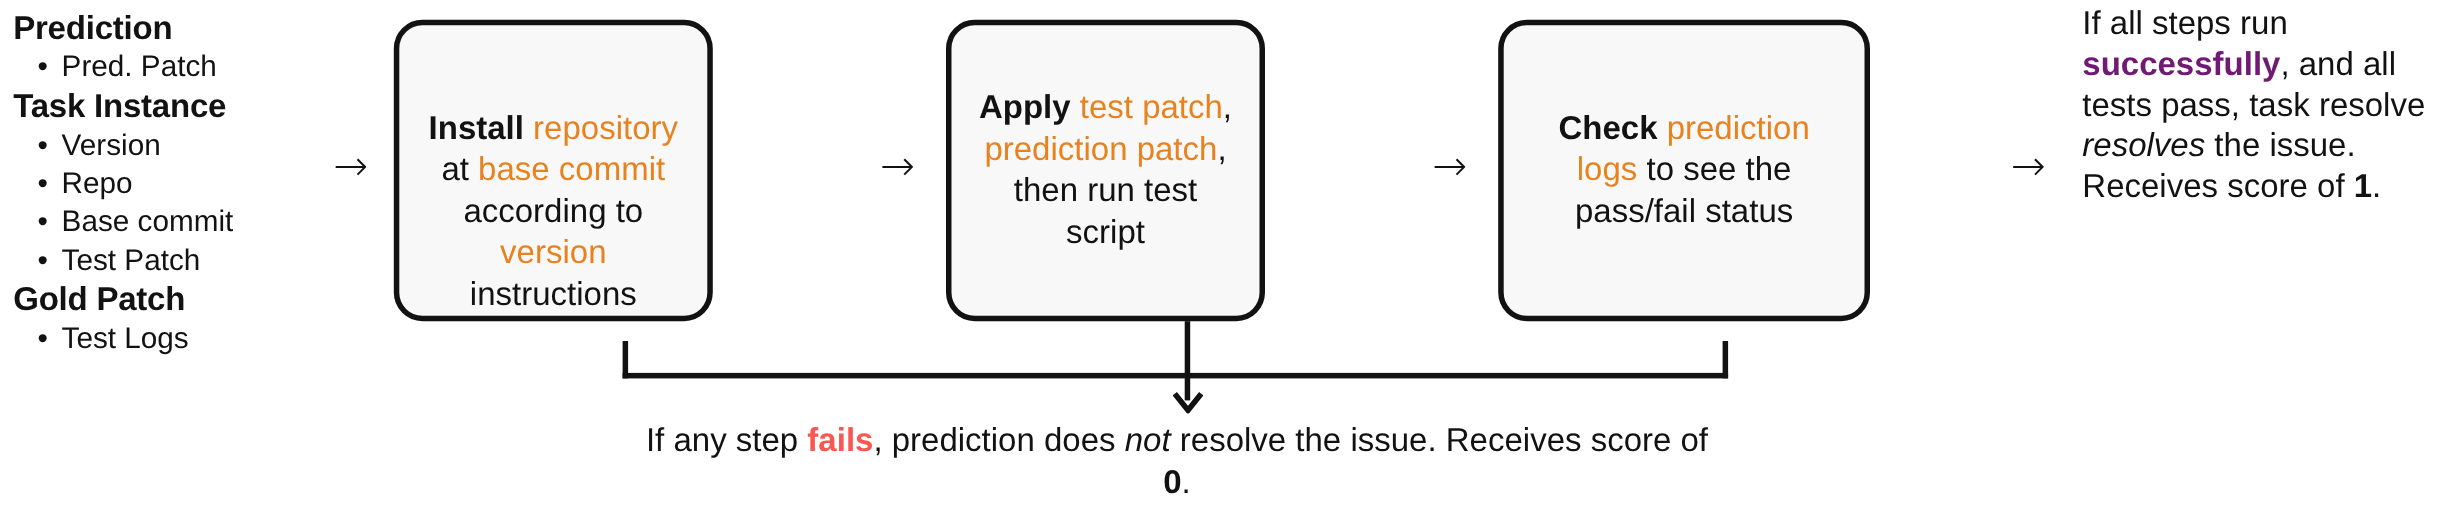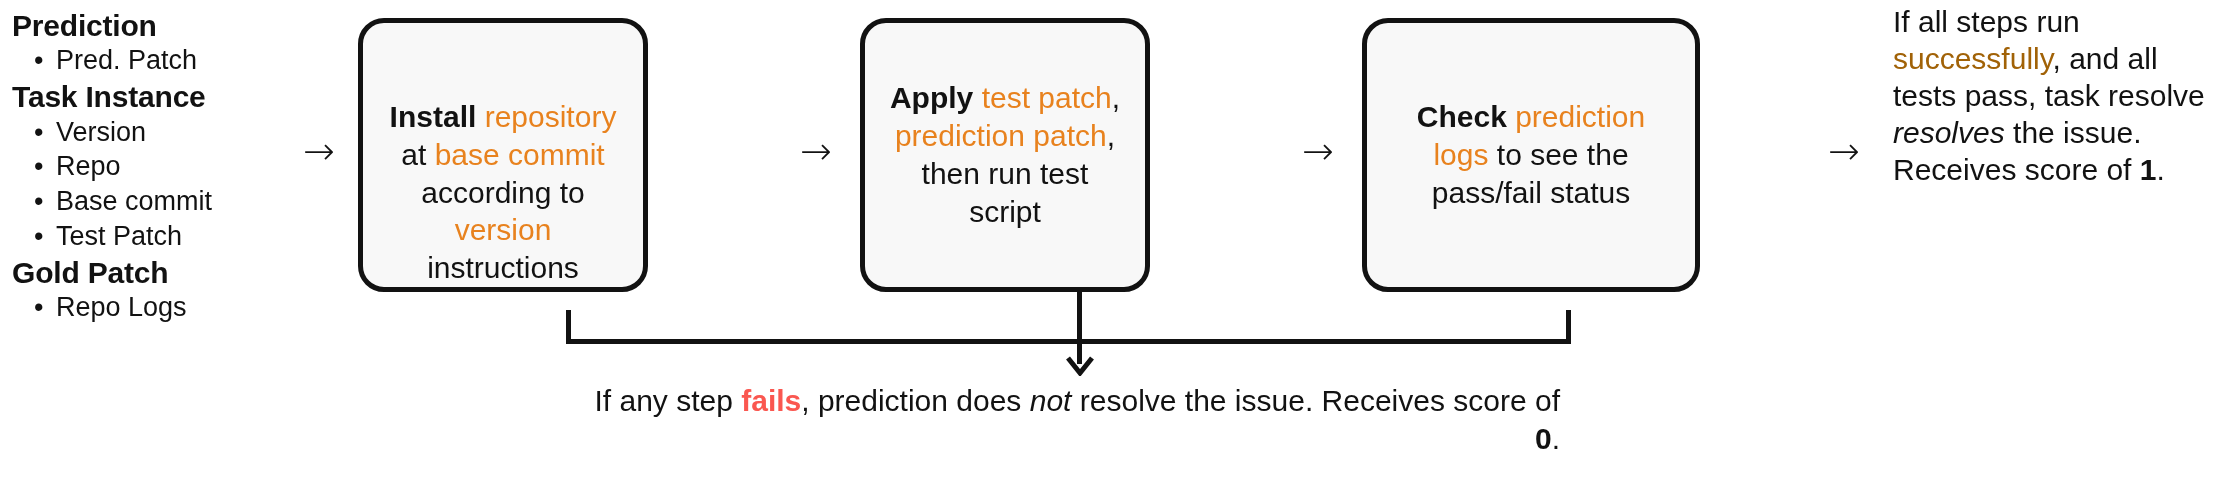--- a/index.html
+++ b/index.html
@@ -78,21 +78,21 @@
     text-align: center;
   }
   .step-text {
     font-size: 30px;
     line-height: 1.26;
     color: #121212;
     padding: 0 14px;
   }
   .step-text b { font-weight: bold; }
   .hl-orange { color: #E8821E; }
-  .hl-green  { color: #a16207; font-weight: normal; }
+  .hl-green  { color: #701a75; font-weight: bold; }
   .hl-red    { color: #FA5750; font-weight: bold; }
 
   
   #outcome-text {
     position: absolute;
     left: 1893px;
     top: 4px;
     width: 330px;
     font-size: 30px;
     line-height: 1.23;
@@ -149,21 +149,21 @@
     top: 60px;
     width: 28px;
     height: 24px;
   }
 
   #fail-caption {
     position: absolute;
     left: 580px;
     top: 382px;
     width: 980px;
-    text-align: right;
+    text-align: center;
     font-size: 30px;
     line-height: 1.28;
     color: #121212;
   }
   #fail-caption i { font-style: italic; }
   #fail-caption b { font-weight: bold; }
 </style>
 </head>
 <body>
 
@@ -191,21 +191,21 @@
       <span>Base commit</span>
     </div>
     <div class="spec-bullet">
       <span class="dot">•</span>
       <span>Test Patch</span>
     </div>
 
     <div class="spec-heading">Gold Patch</div>
     <div class="spec-bullet">
       <span class="dot">•</span>
-      <span>Repo Logs</span>
+      <span>Test Logs</span>
     </div>
   </div>
 
   <div class="arrow-glyph" style="left:303px; top:132px;">→</div>
 
   <div class="step-box" style="left:358px; width:290px;align-items:flex-end;">
     <div class="step-text">
       <span>
         <b>Install</b><span> </span><span class="hl-orange">repository</span>
       </span><br>

